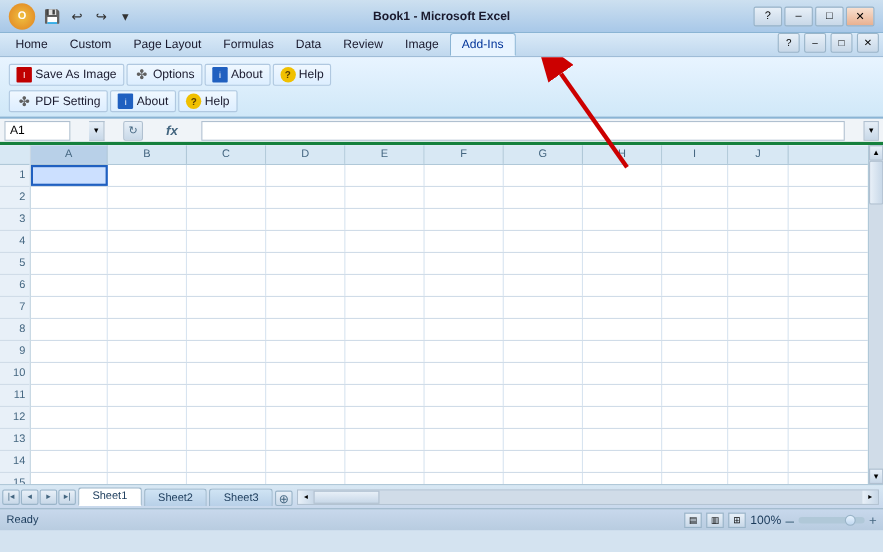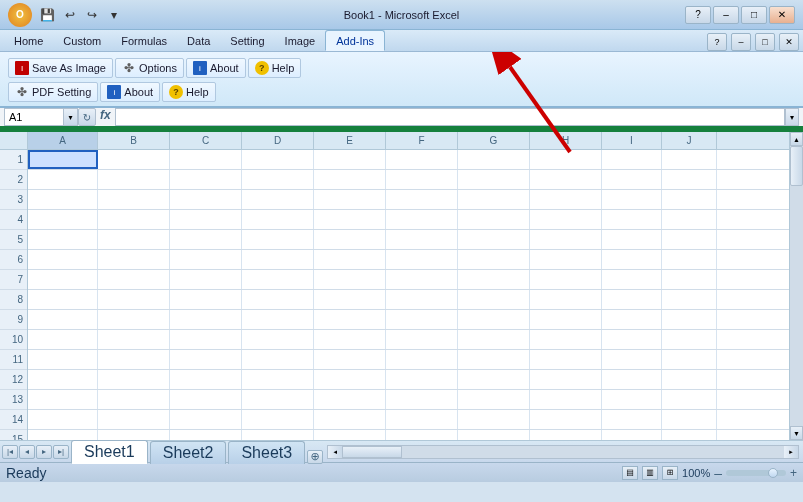--- a/index.html
+++ b/index.html
@@ -26,40 +26,40 @@
     #quick-access { display: flex; align-items: center; gap: 2px; }
     .qa-btn {
       width: 20px; height: 20px;
       background: transparent;
       border: none; cursor: pointer;
       display: flex; align-items: center; justify-content: center;
       font-size: 12px; color: #333;
     }
     #title-text {
       position: absolute; left: 50%; transform: translateX(-50%);
-      font-size: 11px; color: #1a1a2e; font-weight: normal;
+      font-size: 11px; color: #1a1a2e; font-weight: bold;
     }
     #window-controls { display: flex; gap: 2px; }
     .win-btn {
       width: 26px; height: 18px;
       background: linear-gradient(to bottom, #e8f0f8, #c8d8e8);
       border: 1px solid #9ab4c8;
       border-radius: 2px;
       cursor: pointer;
       display: flex; align-items: center; justify-content: center;
       font-size: 10px;
     }
     .win-btn.close { background: linear-gradient(to bottom, #f8e0d0, #e8b090); }
 
     
     #menu-bar {
       height: 22px;
       background: linear-gradient(to bottom, #daeaf8, #c0d8ee);
       display: flex;
-      align-items: flex-end;
+      align-items: flex-start;
       padding: 0 4px;
       border-bottom: 1px solid #9ab8d4;
     }
     .menu-item {
       padding: 2px 10px;
       font-size: 11px;
       color: #1a1a2e;
       cursor: pointer;
       border-radius: 3px 3px 0 0;
       height: 100%;
@@ -148,24 +148,24 @@
       font-size: 11px;
       color: #446680;
       padding: 2px 0 4px 0;
     }
 
     
     #formula-bar {
       height: 24px;
       background: #f0f4f8;
       display: flex;
-      align-items: flex-start;
+      align-items: center;
       padding: 0 4px;
-      border-bottom: 6px solid #15803d;
-      gap: 0;
+      border-bottom: 3px solid #15803d;
+      gap: 17px;
     }
     #cell-ref {
       width: 60px; height: 18px;
       border: 1px solid #b0c0d0;
       background: white;
       padding: 0 4px;
       font-size: 11px;
       display: flex; align-items: center;
     }
     #cell-dropdown {
@@ -311,21 +311,21 @@
       font-size: 8px; color: #446680;
     }
     #sheet-tabs { display: flex; align-items: flex-end; }
     .sheet-tab {
       padding: 2px 12px;
       background: linear-gradient(to bottom, #d0e4f4, #b8d0e8);
       border: 1px solid #9ab4c8;
       border-bottom: none;
       border-radius: 3px 3px 0 0;
       cursor: pointer;
-      font-size: 16px;
+      font-size: 10px;
       color: #1a3a5a;
       margin-right: 2px;
     }
     .sheet-tab.active {
       background: white;
       border-bottom: 1px solid white;
       font-weight: 500;
     }
     #sheet-tab-add {
       width: 16px; height: 14px;
@@ -361,21 +361,21 @@
     #status-bar {
       height: 20px;
       background: linear-gradient(to bottom, #c8d8ec, #b8cce0);
       display: flex;
       align-items: center;
       padding: 0 6px;
       border-top: 1px solid #9ab4c8;
       gap: 8px;
     }
     #status-text {
-      font-size: 14px; color: #1a3a5a;
+      font-size: 10px; color: #1a3a5a;
     }
     #status-right { margin-left: auto; display: flex; align-items: center; gap: 4px; }
     .status-btn {
       width: 16px; height: 14px;
       background: linear-gradient(to bottom, #e8f0f8, #c8d8e8);
       border: 1px solid #9ab4c8;
       cursor: pointer;
       display: flex; align-items: center; justify-content: center;
       font-size: 8px;
     }
@@ -447,23 +447,24 @@
       <button class="win-btn">?</button>
       <button class="win-btn">–</button>
       <button class="win-btn">□</button>
       <button class="win-btn close">✕</button>
     </div>
   </div>
 
   <div id="menu-bar">
     <div class="menu-item">Home</div>
     <div class="menu-item">Custom</div>
+    <div class="menu-item">Page Layout</div>
     <div class="menu-item">Formulas</div>
     <div class="menu-item">Data</div>
-    <div class="menu-item">Setting</div>
+    <div class="menu-item">Review</div>
     <div class="menu-item">Image</div>
     <div class="menu-item active">Add-Ins</div>
     <div id="menu-right">
       <button class="ribbon-ctrl-btn">?</button>
       <button class="ribbon-ctrl-btn">–</button>
       <button class="ribbon-ctrl-btn">□</button>
       <button class="ribbon-ctrl-btn">✕</button>
     </div>
   </div>
 

